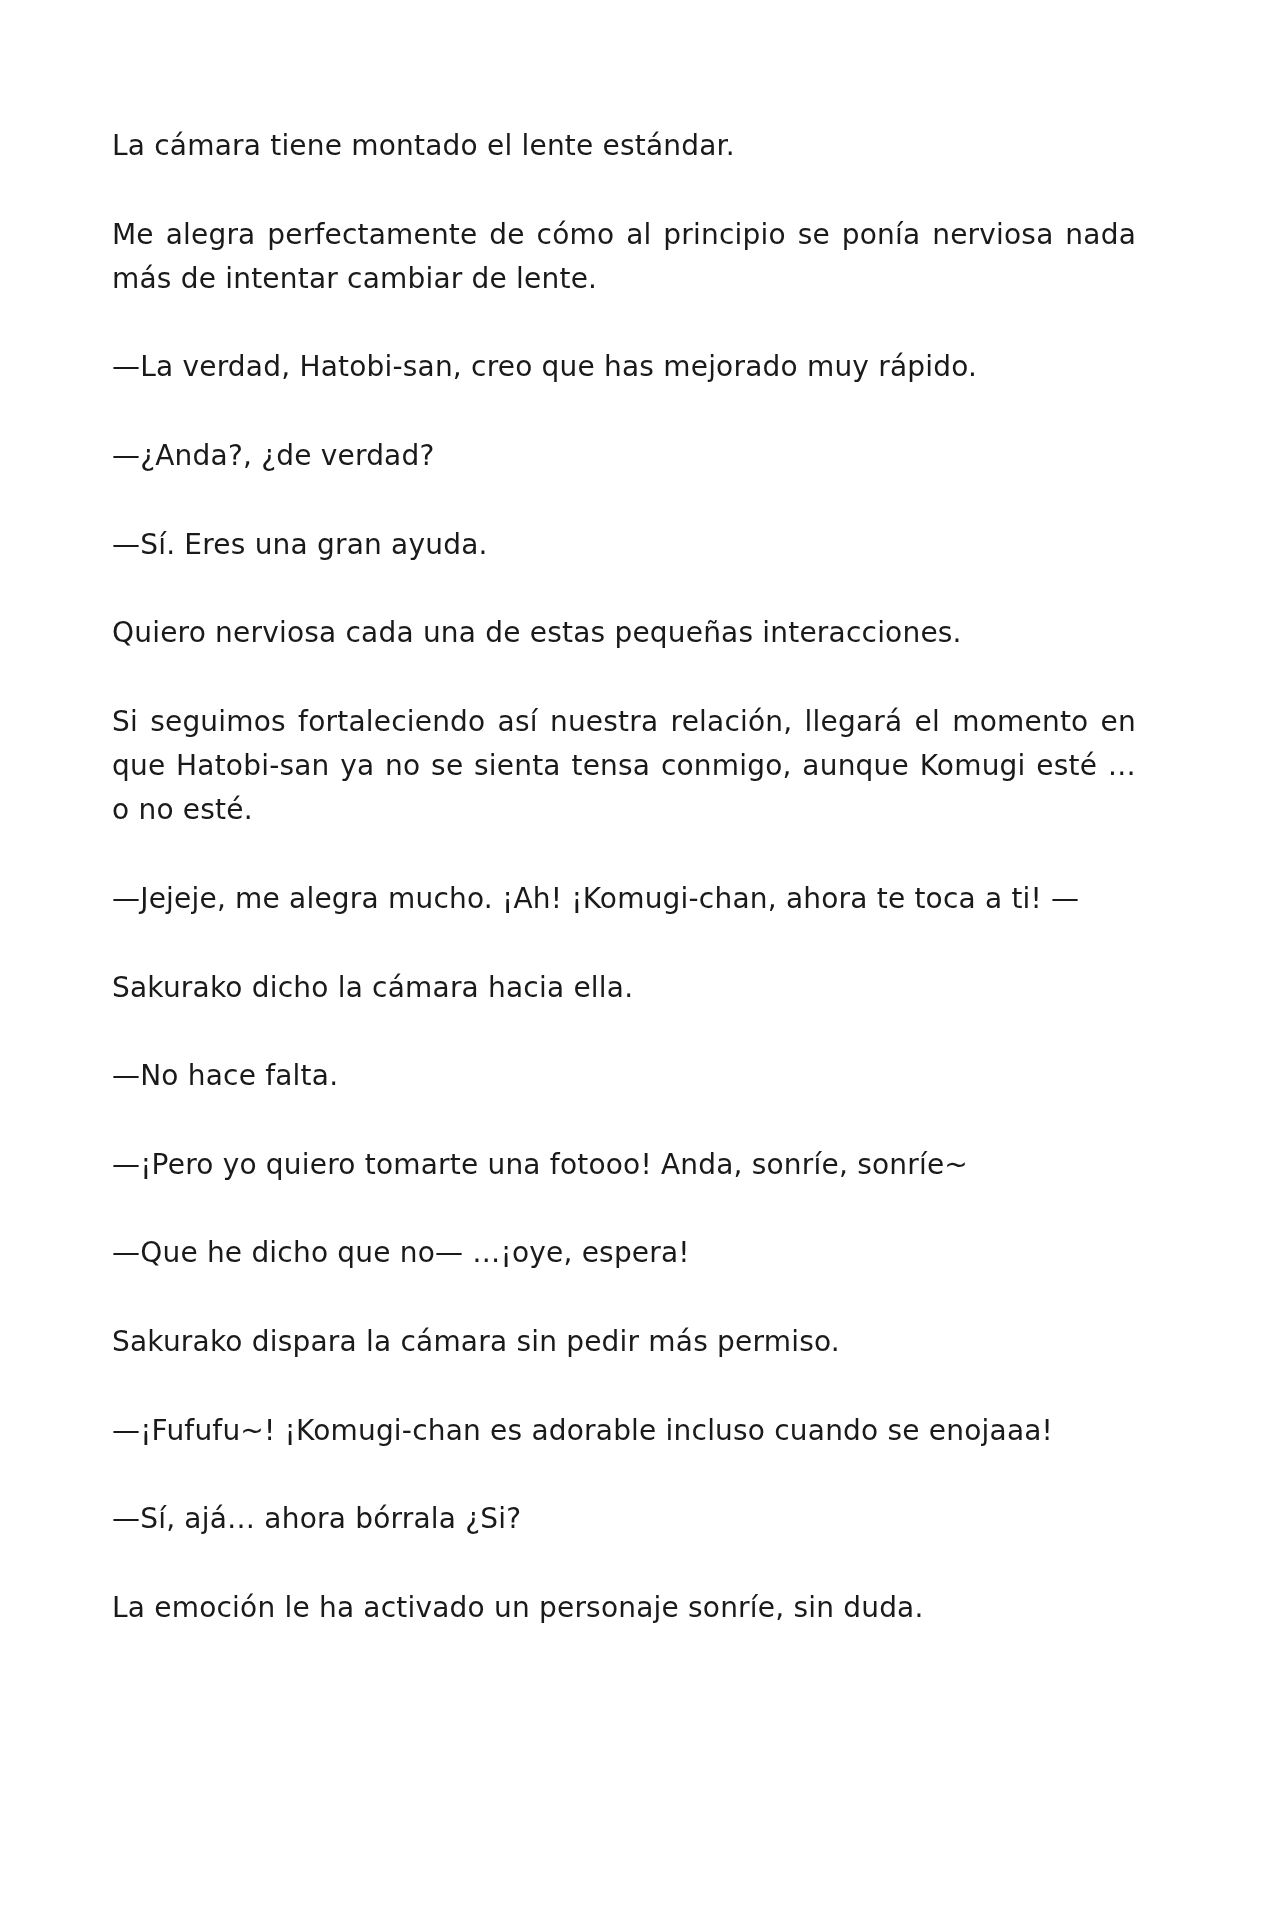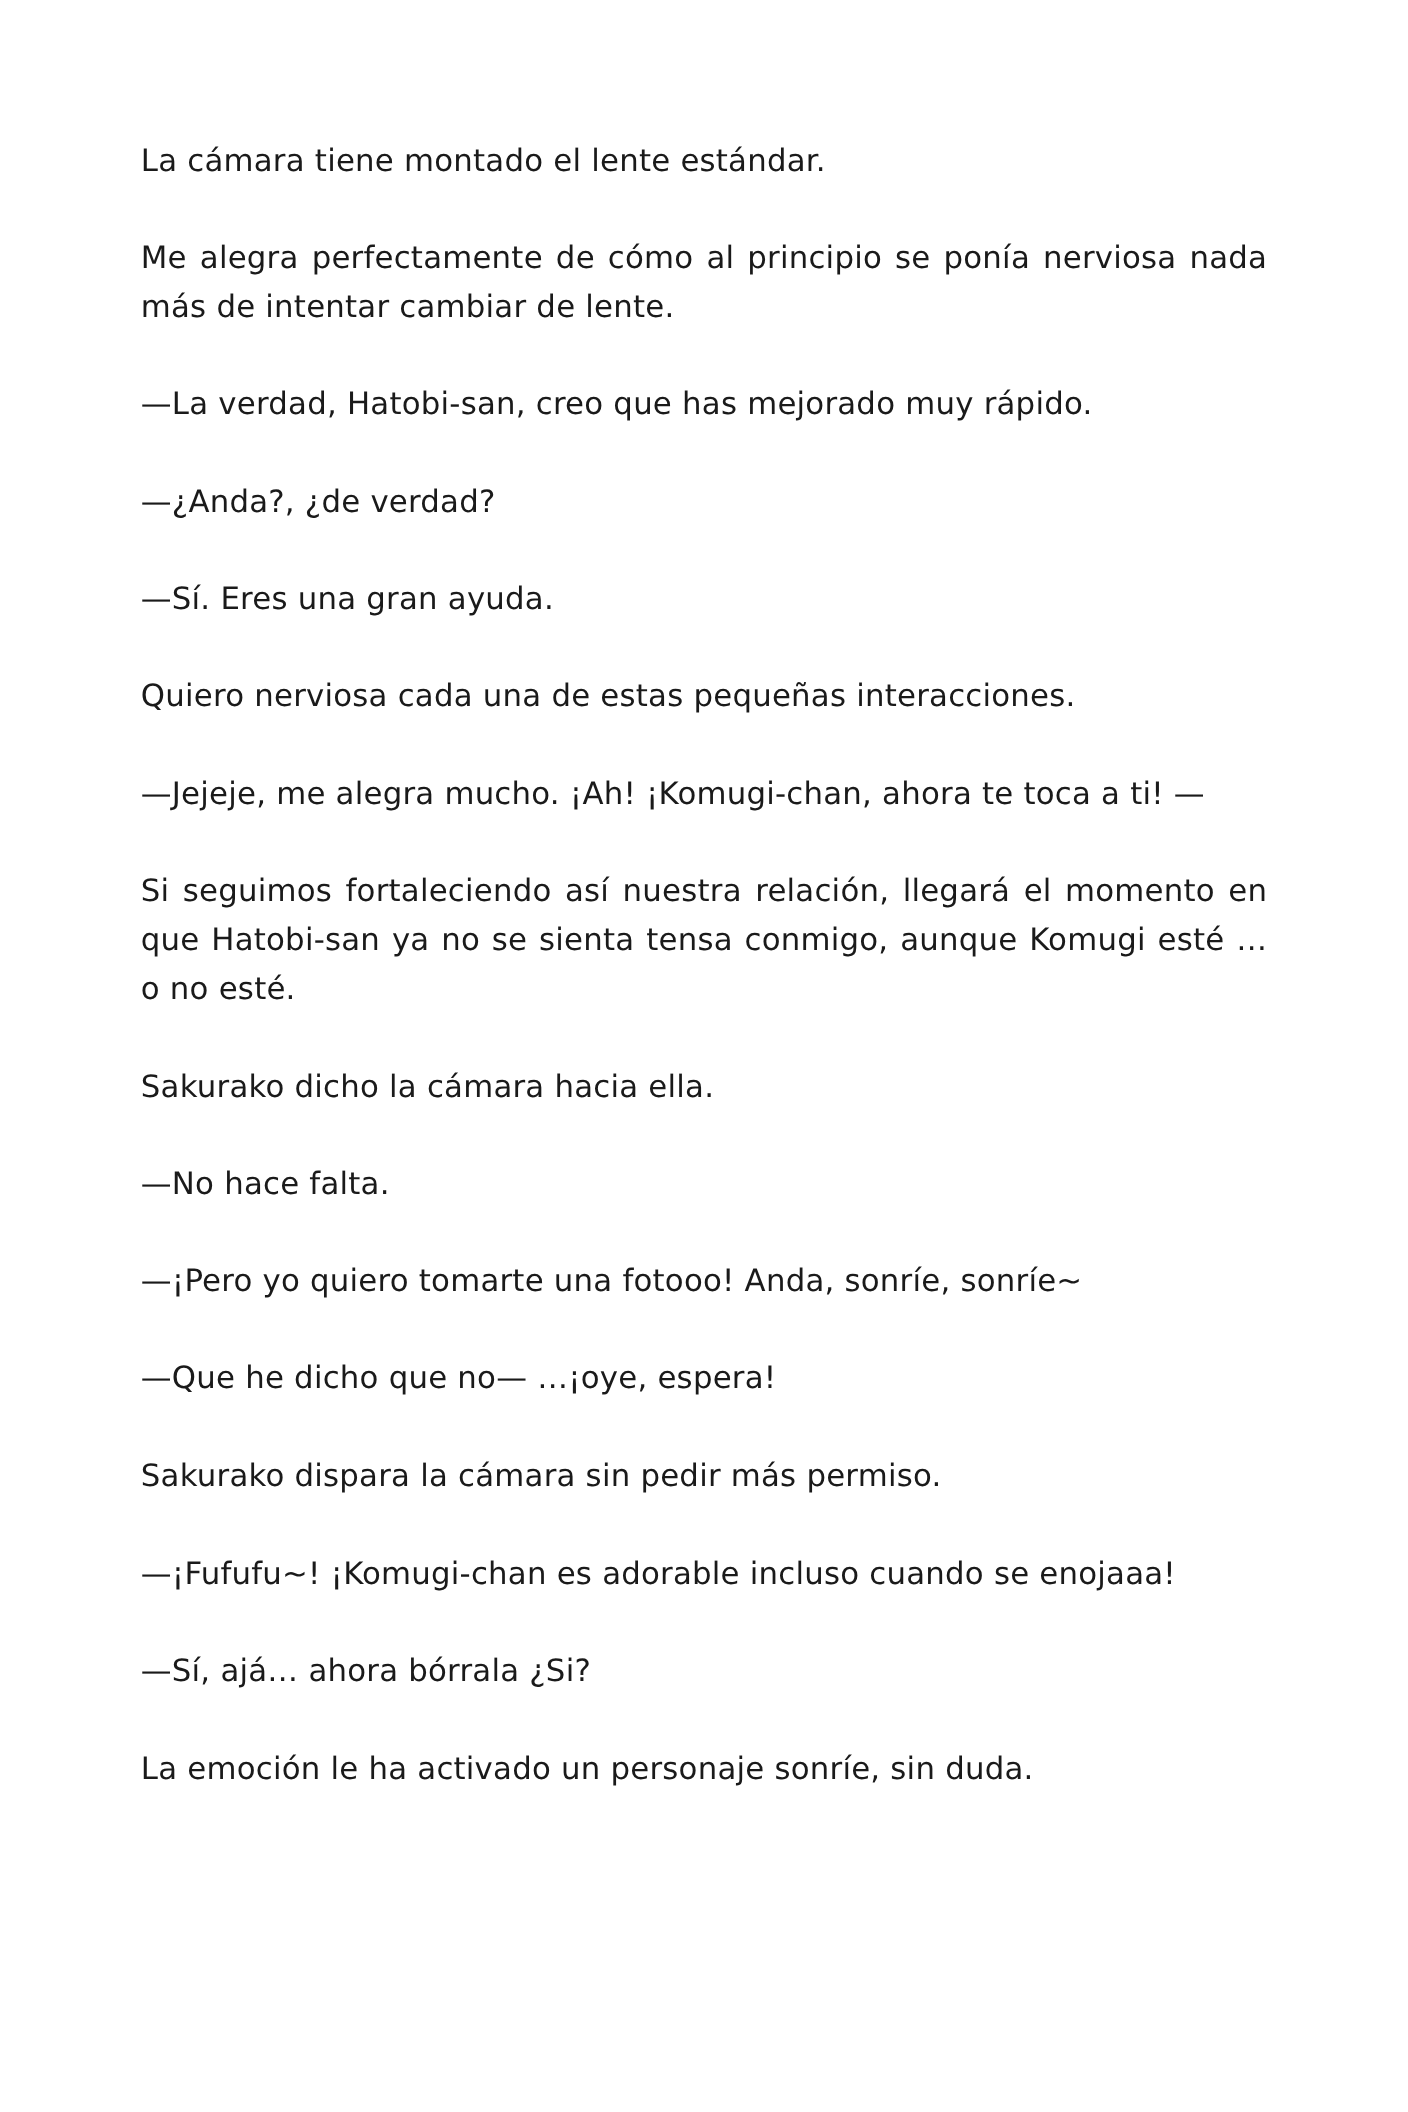--- a/index.html
+++ b/index.html
@@ -8,21 +8,21 @@
       background: #ffffff;
     }
     body {
       width: 1280px;
       height: 1920px;
       overflow: hidden;
       position: relative;
     }
     .page {
       position: absolute;
-      left: 128px;
+      left: 112px;
       top: 124px;
       width: 1024px;
       color: #1a1a1a;
       font-family: "DejaVu Sans", "Liberation Sans", sans-serif;
       font-size: 28px;
       line-height: 44.3px;
       letter-spacing: 0.2px;
     }
     .page p {
       margin: 0 0 44.3px 0;
@@ -33,22 +33,22 @@
 </head>
 <body>
 
 <div class="page">
   <p>La cámara tiene montado el lente estándar.</p>
   <p>Me alegra perfectamente de cómo al principio se ponía nerviosa nada más de intentar cambiar de lente.</p>
   <p>—La verdad, Hatobi-san, creo que has mejorado muy rápido.</p>
   <p>—¿Anda?, ¿de verdad?</p>
   <p>—Sí. Eres una gran ayuda.</p>
   <p>Quiero nerviosa cada una de estas pequeñas interacciones.</p>
+  <p>Si seguimos fortaleciendo así nuestra relación, llegará el momento en que Hatobi-san ya no se sienta tensa conmigo, aunque Komugi esté … o no esté.</p>
   <p>—Jejeje, me alegra mucho. ¡Ah! ¡Komugi-chan, ahora te toca a ti! —</p>
-  <p>Si seguimos fortaleciendo así nuestra relación, llegará el momento en que Hatobi-san ya no se sienta tensa conmigo, aunque Komugi esté … o no esté.</p>
   <p>Sakurako dicho la cámara hacia ella.</p>
   <p>—No hace falta.</p>
   <p>—¡Pero yo quiero tomarte una fotooo! Anda, sonríe, sonríe~</p>
   <p>—Que he dicho que no— …¡oye, espera!</p>
   <p>Sakurako dispara la cámara sin pedir más permiso.</p>
   <p>—¡Fufufu~! ¡Komugi-chan es adorable incluso cuando se enojaaa!</p>
   <p>—Sí, ajá… ahora bórrala ¿Si?</p>
   <p>La emoción le ha activado un personaje sonríe, sin duda.</p>
 </div>
 

